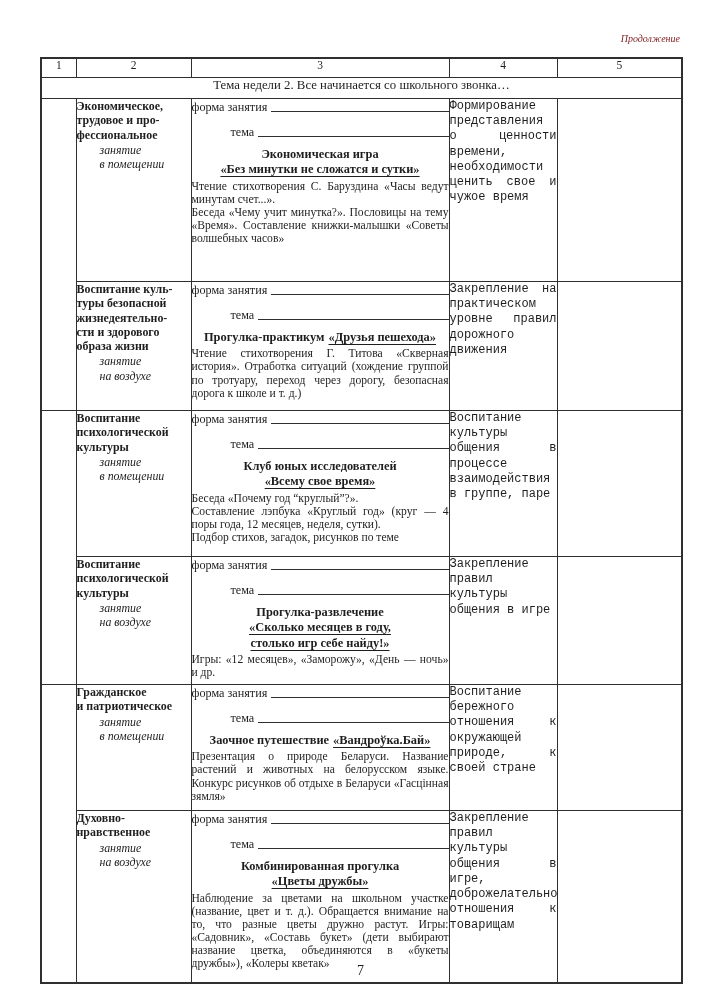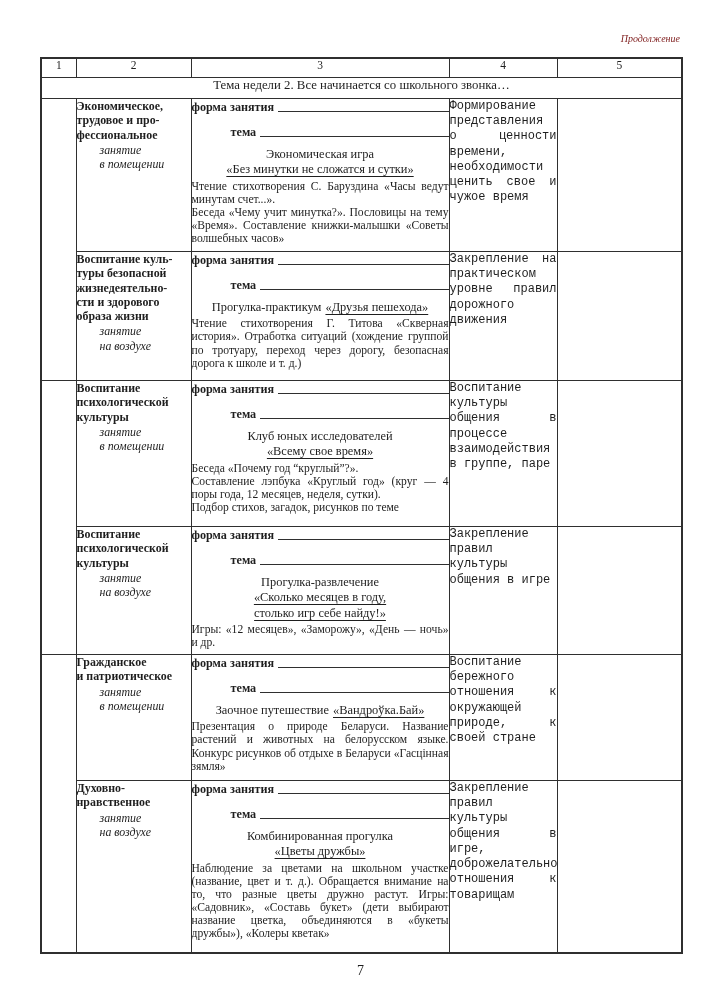--- a/index.html
+++ b/index.html
@@ -36,29 +36,29 @@
     font-weight:bold;font-size:11.9px;line-height:1.2;
     white-space:pre-line;
   }
   .setting{
     font-style:italic;font-size:11.9px;line-height:1.2;
     white-space:pre-line;margin-top:1px;padding-left:23px;
   }
   td.c3{padding:5px 8px 3px 8px;}
   .formline{
     display:flex;align-items:flex-end;
-    font-weight:bold;font-size:12.2px;line-height:14px;
+    font-weight:normal;font-size:12.2px;line-height:14px;
   }
   .formline + .formline{margin-top:10px;margin-left:39px;}
   .formline .rule{
     flex:1;border-bottom:1.2px solid #2f2f2f;
     margin-left:4px;margin-bottom:2px;height:12px;
   }
   .title{
-    text-align:center;font-weight:normal;
+    text-align:center;font-weight:bold;
     font-size:12.4px;line-height:1.24;
     margin-top:8px;margin-bottom:2px;
   }
   .title .tu{
     text-decoration:underline;text-underline-offset:2.5px;
     white-space:pre-line;
   }
   .title.stacked .tp,.title.stacked .tu{display:block;}
   .title.inline .tp{display:inline;margin-right:4px;}
   .bodytext{
@@ -94,21 +94,21 @@
         <td class="num">1</td>
         <td class="num">2</td>
         <td class="num">3</td>
         <td class="num">4</td>
         <td class="num">5</td>
       </tr>
       <tr>
         <td class="theme" colspan="5">Тема недели 2. Все начинается со школьного звонка…</td>
       </tr>
 
-      <tr style="height:153px">
+      <tr style="height:183px">
         <td class="c1" rowspan="2"></td>
         <td class="c2">
           <div class="cat">Экономическое,
 трудовое и про-
 фессиональное</div>
           <div class="setting">занятие
 в помещении</div>
         </td>
         <td class="c3">
           <div class="formline">

